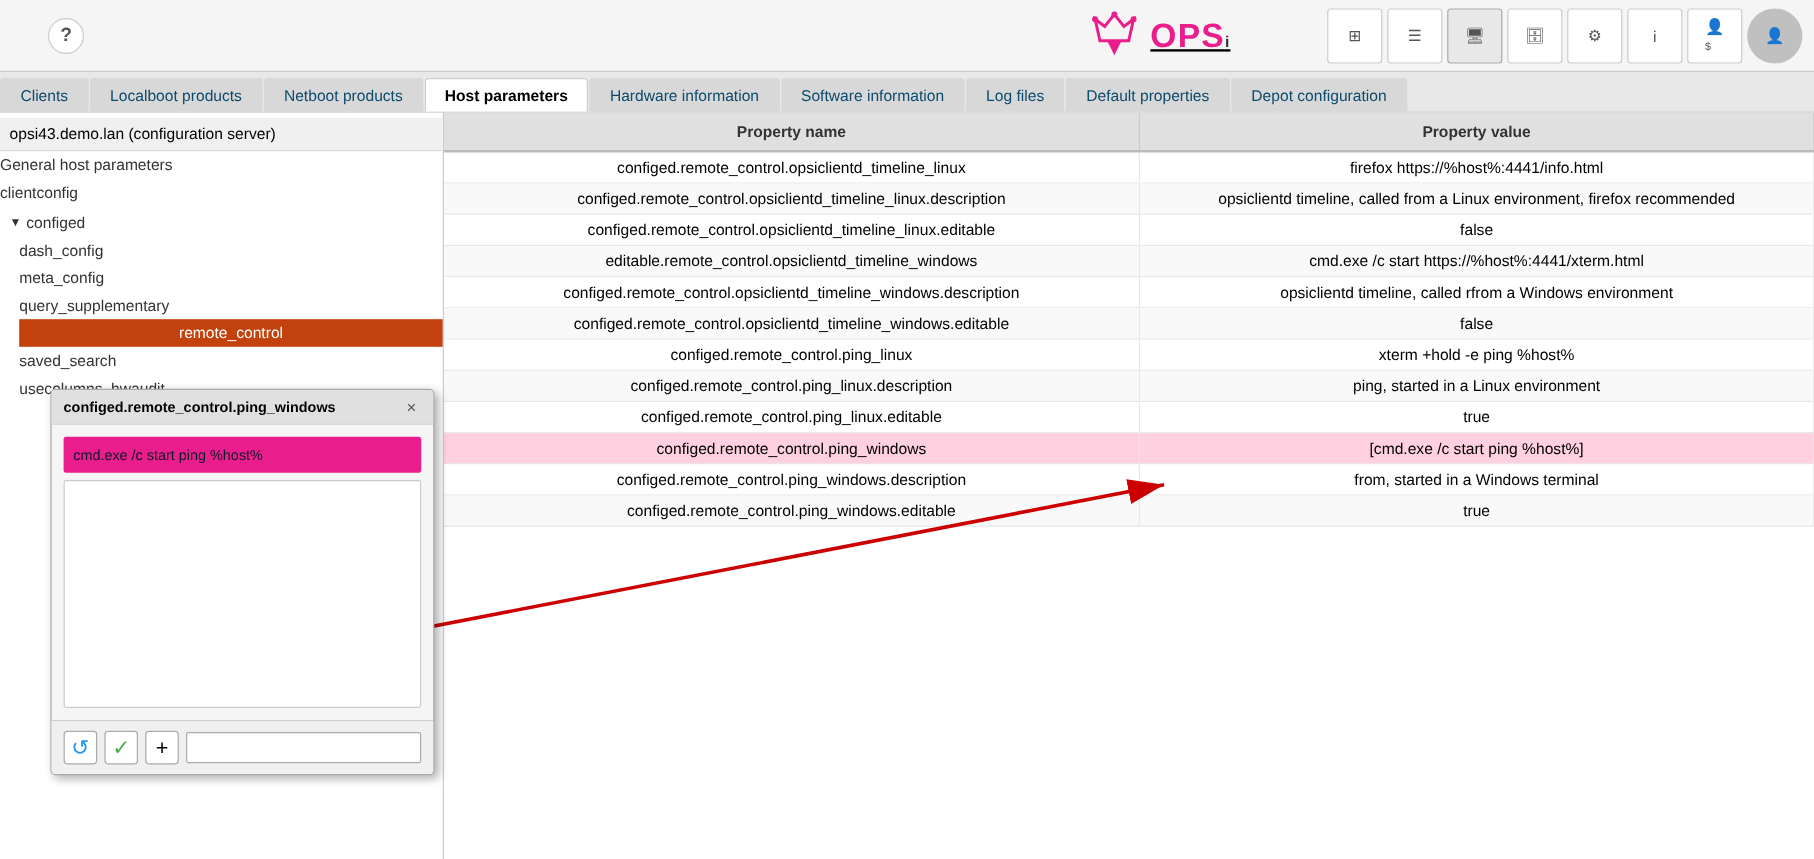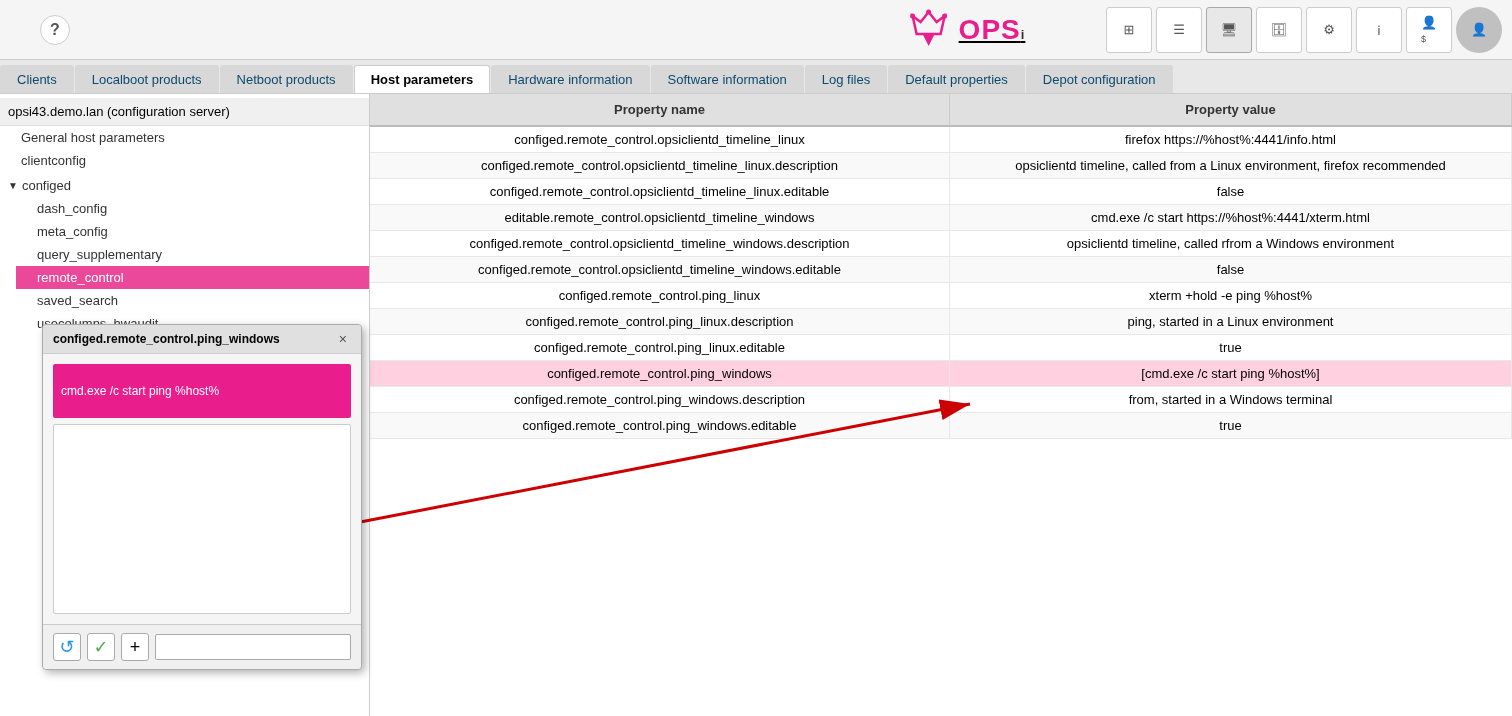--- a/index.html
+++ b/index.html
@@ -41,23 +41,23 @@
     
     .sidebar {
       width: 370px; min-width: 370px; background: #fff;
       border-right: 1px solid #ccc; overflow-y: auto; padding-top: 4px;
     }
     .sidebar-title {
       font-weight: normal; font-size: 13px; padding: 6px 8px;
       background: #f0f0f0; border-bottom: 1px solid #ddd;
     }
     .sidebar-item {
-      padding: 4px 21px; cursor: pointer; color: #333;
-    }
-    .sidebar-item.selected { background: #ec4899; color: #fff; }
+      padding: 4px 0; cursor: pointer; color: #333;
+    }
+    .sidebar-item.selected { background: #c2410c; color: #fff; text-align: center; }
     .sidebar-group { padding: 2px 0; }
     .sidebar-group-header {
       display: flex; align-items: center; padding: 4px 8px; cursor: pointer; color: #333;
     }
     .sidebar-group-header .arrow { margin-right: 4px; font-size: 10px; }
     .sidebar-children { padding-left: 16px; }
 
     
     .table-area {
       flex: 1; background: #fff; overflow-y: auto; position: relative; text-align: center;
@@ -93,21 +93,21 @@
       background: #e0e0e0; padding: 6px 10px; border-bottom: 1px solid #ccc;
       border-radius: 4px 4px 0 0;
     }
     .popup-title { font-weight: bold; font-size: 12px; }
     .popup-close {
       cursor: pointer; color: #555; font-size: 14px;
       border: none; background: none; padding: 0 4px;
     }
     .popup-body { padding: 10px; }
     .popup-selected-item {
-      background: #e91e8c; color: #ffffff; padding: 20px 8px;
+      background: #e91e8c; color: #0f172a; padding: 8px 8px;
       margin-bottom: 6px; border-radius: 2px; font-size: 12px;
     }
     .popup-list {
       background: #fff; border: 1px solid #ccc; height: 190px;
       overflow-y: auto; border-radius: 2px;
     }
     .popup-footer {
       display: flex; align-items: center; padding: 8px 10px; gap: 6px;
       border-top: 1px solid #ccc; background: #f0f0f0;
       border-radius: 0 0 4px 4px;

